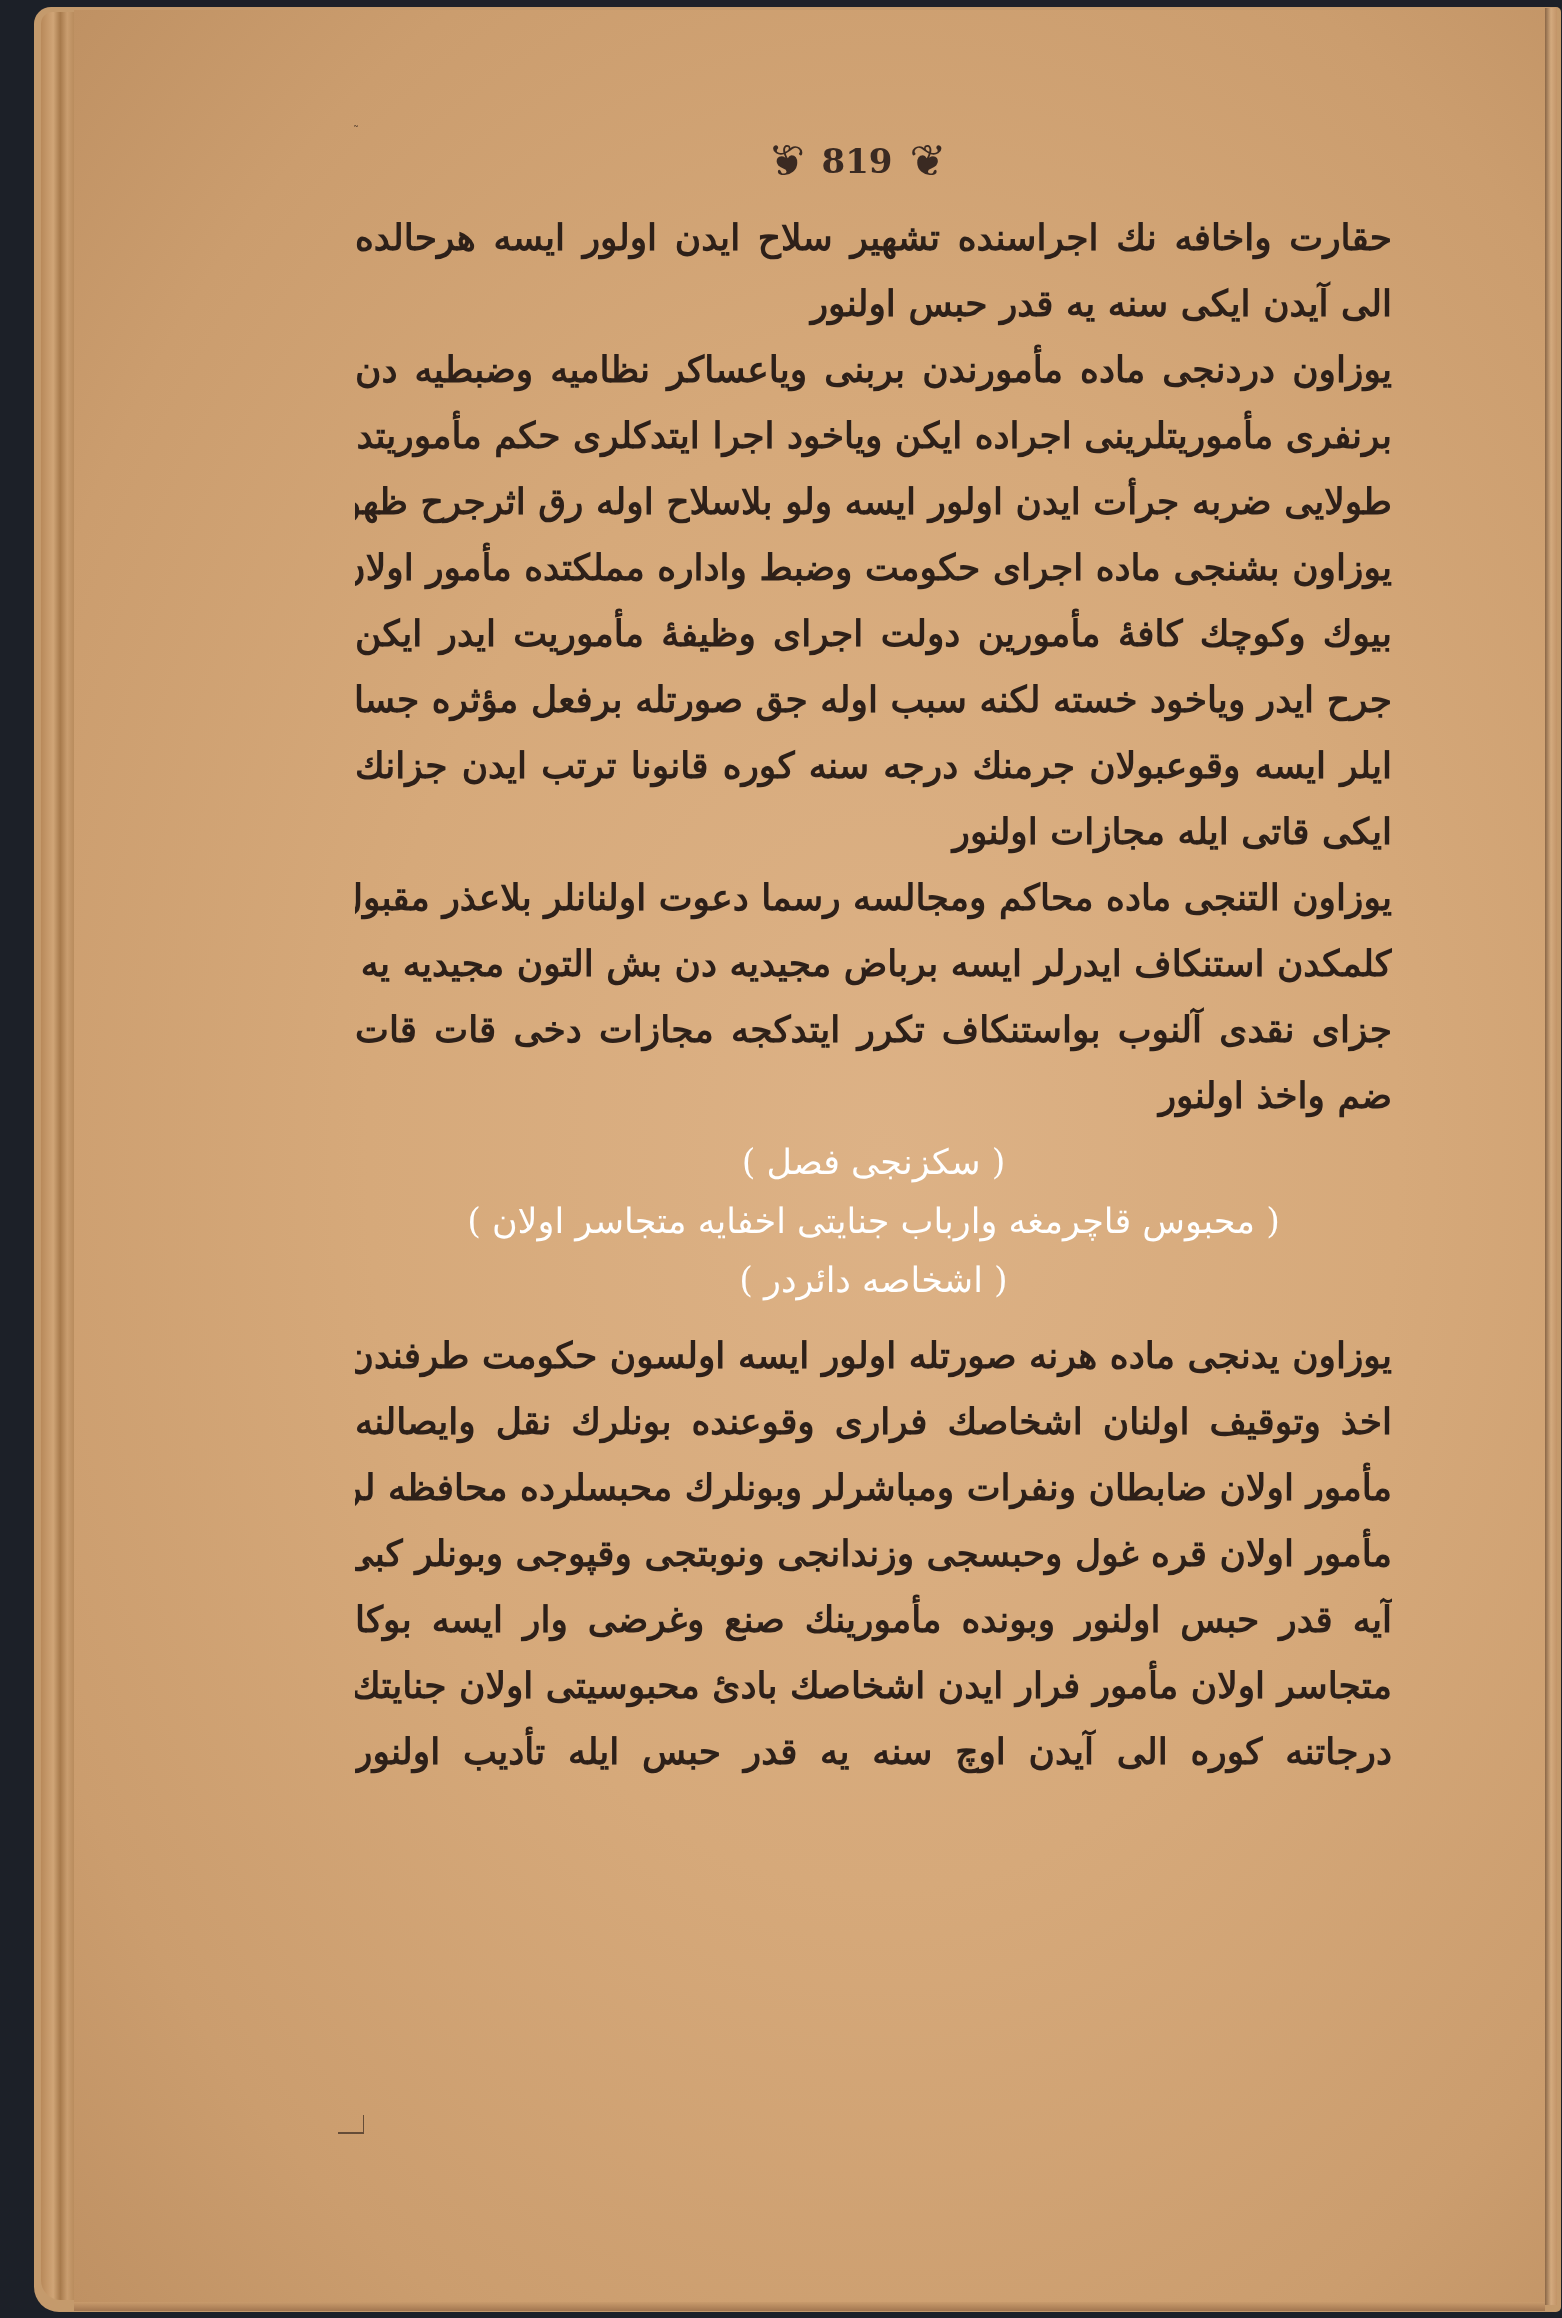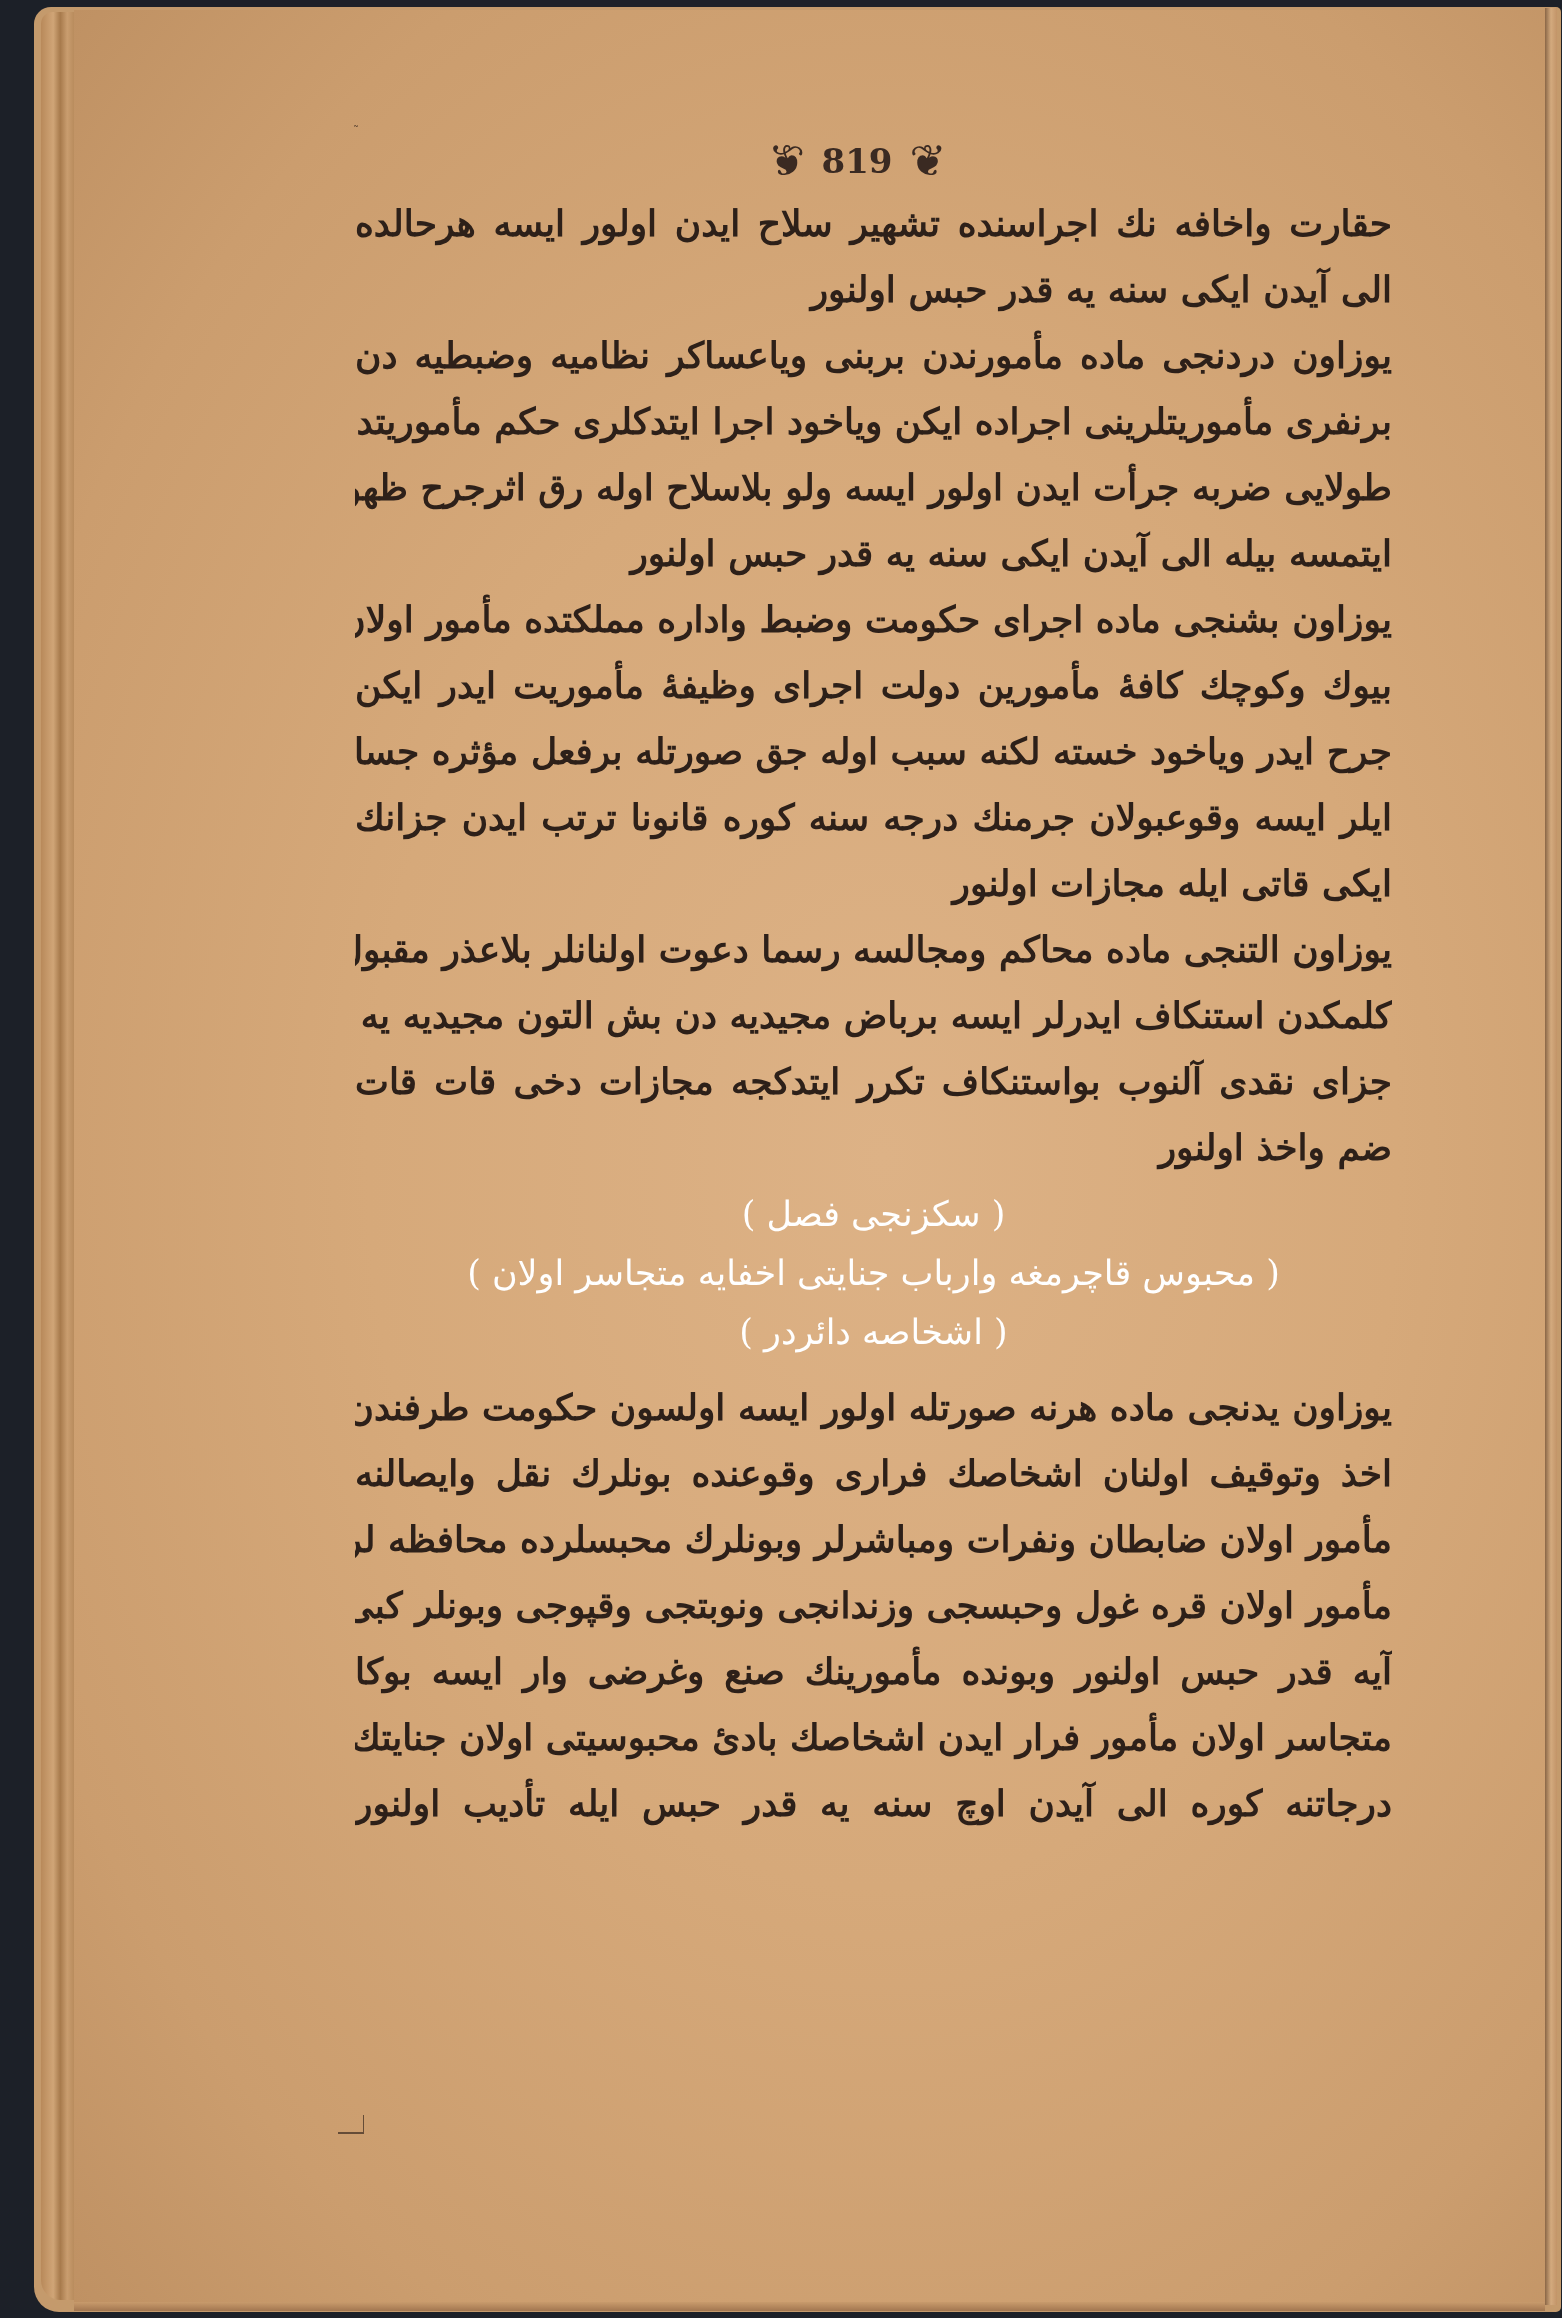--- a/index.html
+++ b/index.html
@@ -86,21 +86,21 @@
     }
     .page-number {
       font-size: 34px;
       font-weight: bold;
       direction: rtl;
       color: #3a2a22;
     }
     .text-block {
       position: absolute;
       left: 355px;
-      top: 190px;
+      top: 204px;
       width: 1037px;
       direction: rtl;
       color: #2d2019;
     }
     .line {
       height: 66px;
       line-height: 66px;
       font-size: 36px;
       font-weight: bold;
       white-space: nowrap;
@@ -150,21 +150,20 @@
 </div>
 
 <div class="text-block">
 
   <div class="line">حقارت واخافه نك اجراسنده تشهير سلاح ايدن اولور ايسه هرحالده</div>
   <div class="line last">الى آيدن ايكى سنه يه قدر حبس اولنور</div>
 
   <div class="line">يوزاون دردنجى ماده     مأمورندن بربنى وياعساكر نظاميه وضبطيه دن</div>
   <div class="line">برنفرى مأموريتلرينى اجراده ايكن وياخود اجرا ايتدكلرى حكم مأموريتدن</div>
   <div class="line">طولايى ضربه جرأت ايدن اولور ايسه ولو بلاسلاح اوله رق اثرجرح ظهور</div>
-  <div class="line last">ايتمسه بيله الى آيدن ايكى سنه يه قدر حبس اولنور</div>
 
   <div class="line">يوزاون بشنجى ماده     اجراى حكومت وضبط واداره مملكتده مأمور اولان</div>
   <div class="line">بيوك وكوچك كافهٔ مأمورين دولت اجراى وظيفهٔ مأموريت ايدر ايكن</div>
   <div class="line">جرح ايدر وياخود خسته لكنه سبب اوله جق صورتله برفعل مؤثره جسارت</div>
   <div class="line">ايلر ايسه وقوعبولان جرمنك درجه سنه كوره قانونا ترتب ايدن جزانك</div>
   <div class="line last">ايكى قاتى ايله مجازات اولنور</div>
 
   <div class="line">يوزاون التنجى ماده     محاكم ومجالسه رسما دعوت اولنانلر بلاعذر مقبول</div>
   <div class="line">كلمكدن استنكاف ايدرلر ايسه برباض مجيديه دن بش التون مجيديه يه قدر</div>
   <div class="line">جزاى نقدى آلنوب بواستنكاف تكرر ايتدكجه مجازات دخى قات قات</div>

